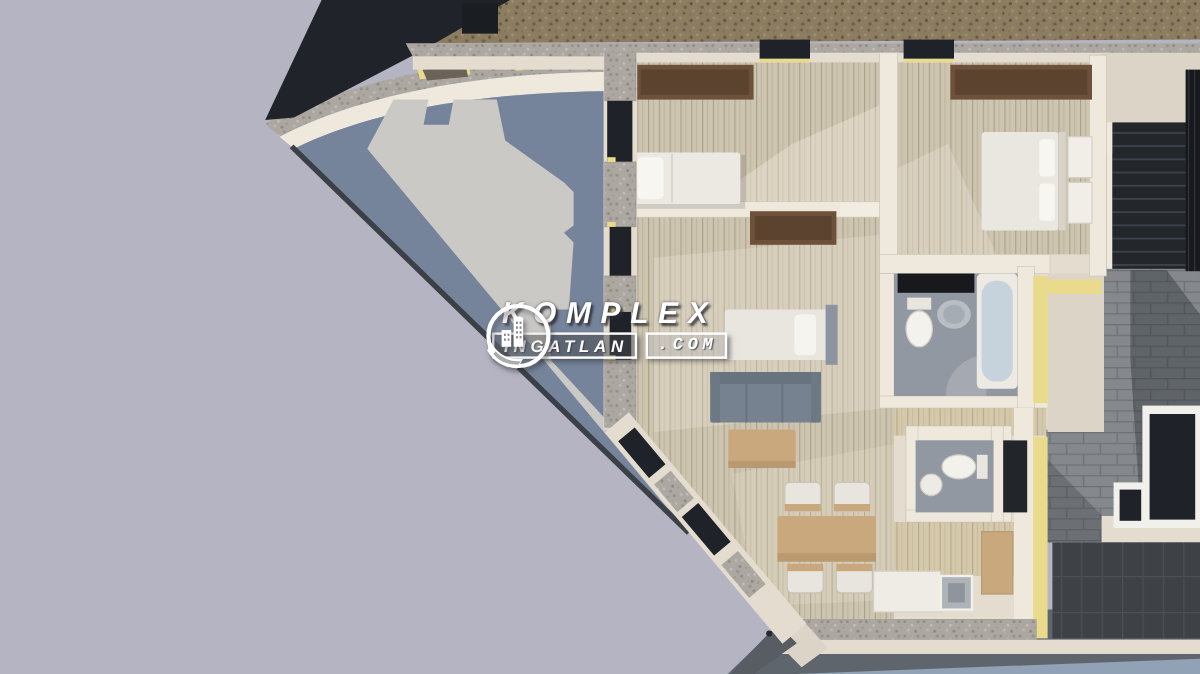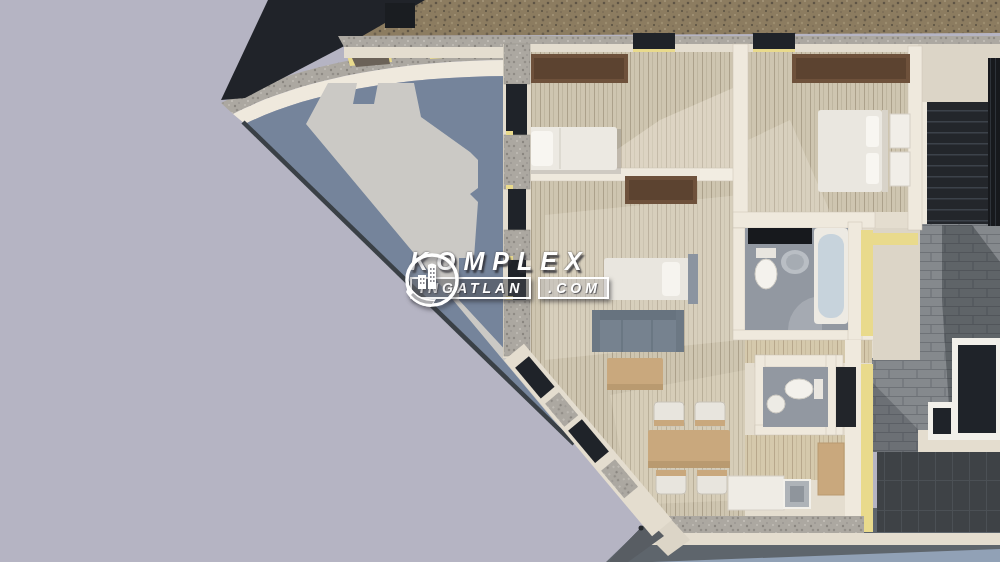--- a/index.html
+++ b/index.html
@@ -19,36 +19,36 @@
   .f-sofa{fill:var(--sofa,#76828F)}
   .f-bath{fill:var(--bath_floor,#9298A1)}
   .f-ground{fill:var(--ground,#91A1B6)}
   .f-gshadow{fill:var(--ground_shadow,#5E656C)}
   .f-white{fill:#F2F0EA}
   .f-landing{fill:#DCD5C7}
 
   
   .watermark{position:absolute;left:402px;top:249px;display:flex;align-items:center;z-index:5;}
   .wm-logo{width:60px;height:62px;flex:0 0 auto;filter:drop-shadow(2px 3px 2px rgba(45,45,52,.55));}
-  .wm-text{margin-left:8px;}
+  .wm-text{margin-left:8px;text-align:center;}
   .wm-brand{
     font-size:25px;font-weight:bold;font-style:italic;letter-spacing:8px;
     color:var(--watermark_white,#fff);line-height:1;white-space:nowrap;
     text-shadow:2px 3px 2px rgba(45,45,52,.85), 0 0 2px rgba(60,60,66,.9);
   }
   .wm-row{display:flex;margin-top:3px;}
   .wm-sub,.wm-tld{
     font-size:14px;font-weight:bold;font-style:italic;letter-spacing:4px;
     color:var(--watermark_white,#fff);line-height:1;
     border:2px solid var(--watermark_white,#fff);padding:2px 6px 2px 8px;
     box-shadow:2px 3px 4px rgba(40,40,45,.55);
     text-shadow:1px 1px 1px rgba(60,60,66,.8);white-space:nowrap;
   }
   .wm-sub{background:rgba(70,72,78,.52);}
-  .wm-tld{background:rgba(185,185,192,.38);margin-left:7px;}
+  .wm-tld{background:rgba(185,185,192,.38);margin-left:7px;font-family:Liberation Mono, monospace;}
 </style>
 </head>
 <body>
 
 <div class="stage">
 
 <svg width="1000" height="562" viewBox="0 0 1000 562">
   <defs>
     <pattern id="pat-gravel" width="14" height="14" patternUnits="userSpaceOnUse">
       <rect width="14" height="14" style="fill:var(--gravel_brown,#8C7C60)"></rect>

